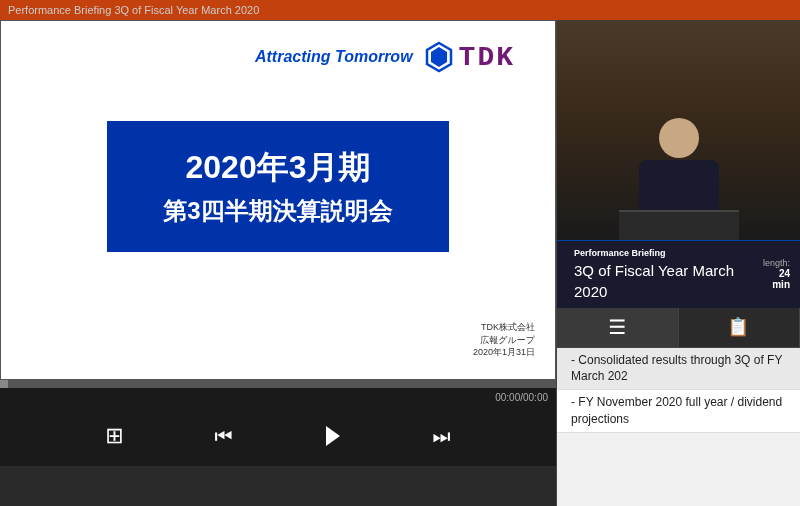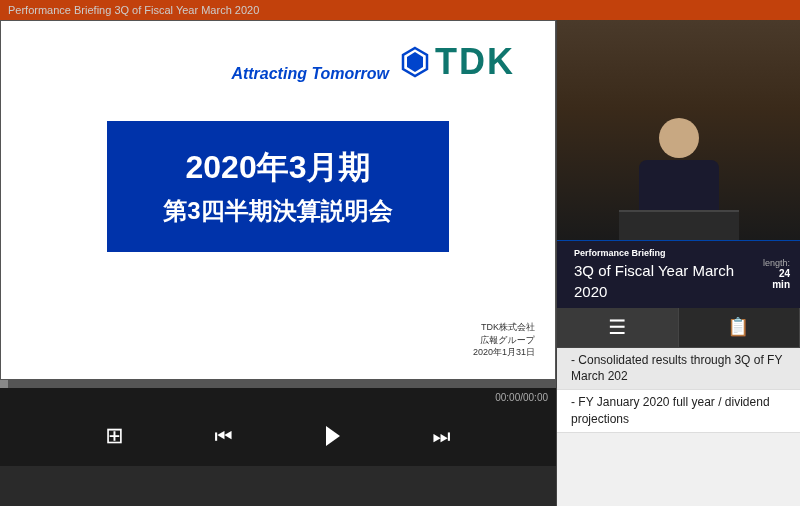--- a/index.html
+++ b/index.html
@@ -62,21 +62,21 @@
       justify-content: flex-start;
       padding: 20px;
     }
 
     
     #logo-area {
       position: absolute;
       top: 20px;
       right: 40px;
       display: flex;
-      align-items: flex-end;
+      align-items: center;
       gap: 10px;
     }
 
     #attracting-tomorrow {
       color: #0044cc;
       font-size: 16px;
       font-style: italic;
       font-weight: bold;
     }
 
@@ -350,21 +350,21 @@
       <div id="slide-inner">
 
         <div id="logo-area">
           <span id="attracting-tomorrow">Attracting Tomorrow</span>
           <div id="tdk-logo">
             <svg id="tdk-logo-icon" viewBox="0 0 32 32" width="32" height="32">
 
               <polygon points="16,2 28,9 28,23 16,30 4,23 4,9" fill="none" stroke="#0044cc" stroke-width="2.5"></polygon>
               <polygon points="16,6 24,11 24,21 16,26 8,21 8,11" fill="#0044cc"></polygon>
             </svg>
-            <span id="tdk-logo-text" style="color:#0f766e;font-size:36px;font-weight:bold;letter-spacing:2px;">TDK</span>
+            <span id="tdk-logo-text" style="color:#701a75;font-size:28px;font-weight:bold;letter-spacing:2px;font-family:Liberation Mono, monospace;">TDK</span>
           </div>
         </div>
 
         <div id="blue-box">
           <span id="japanese-title-line1">2020年3月期</span>
           <span id="japanese-title-line2">第3四半期決算説明会</span>
         </div>
 
         <div id="slide-footer">
           <div>TDK株式会社</div>
@@ -436,19 +436,19 @@
       <div class="tab-btn">
         <span style="font-size:18px;">📋</span>
       </div>
     </div>
 
     <div id="content-list">
       <div class="content-item">
         <span>- Consolidated results through 3Q of FY March 202</span>
       </div>
       <div class="content-item">
-        <span>- FY January 2020 full year / dividend projections</span>
+        <span>- FY November 2020 full year / dividend projections</span>
       </div>
     </div>
 
   </div>
 
 </div>
 
 </body></html>

